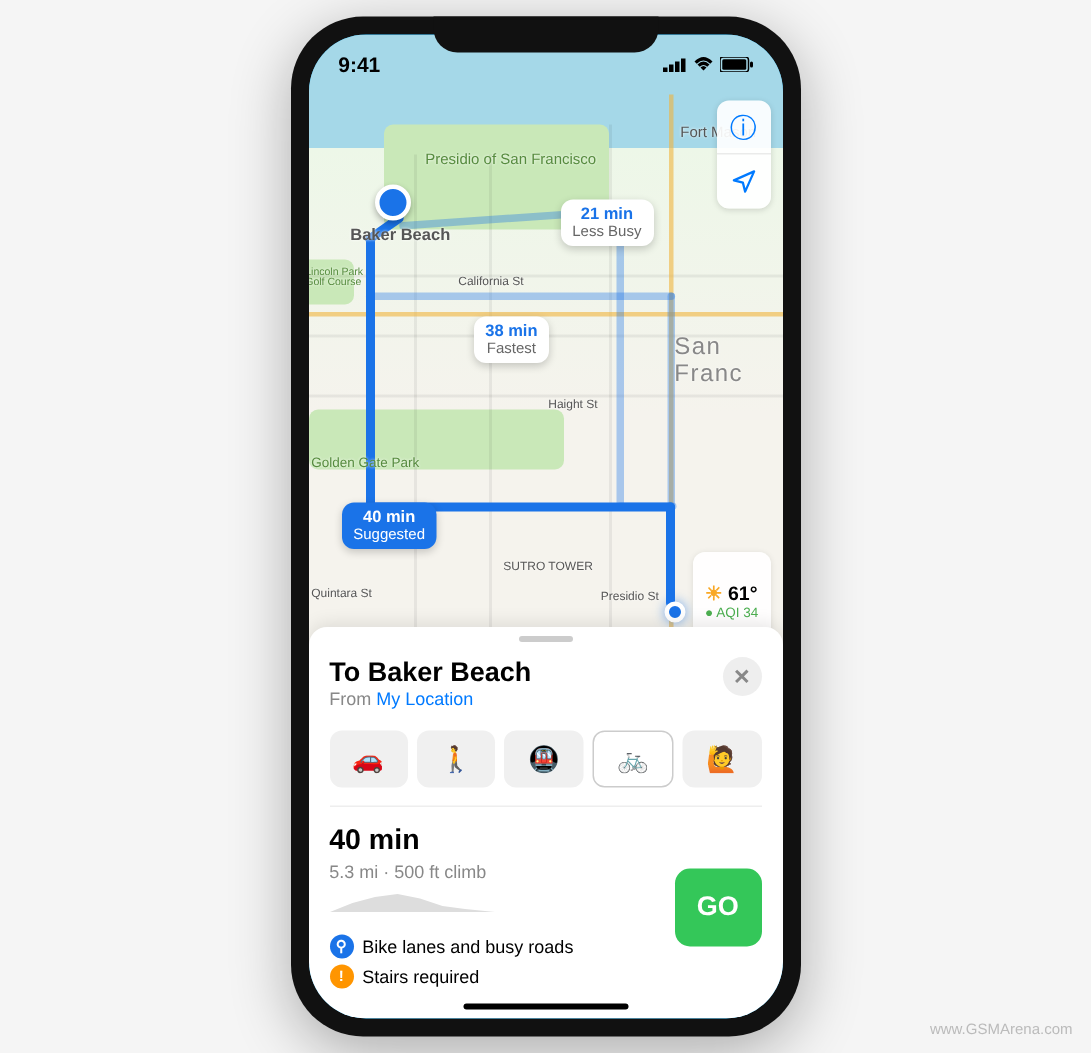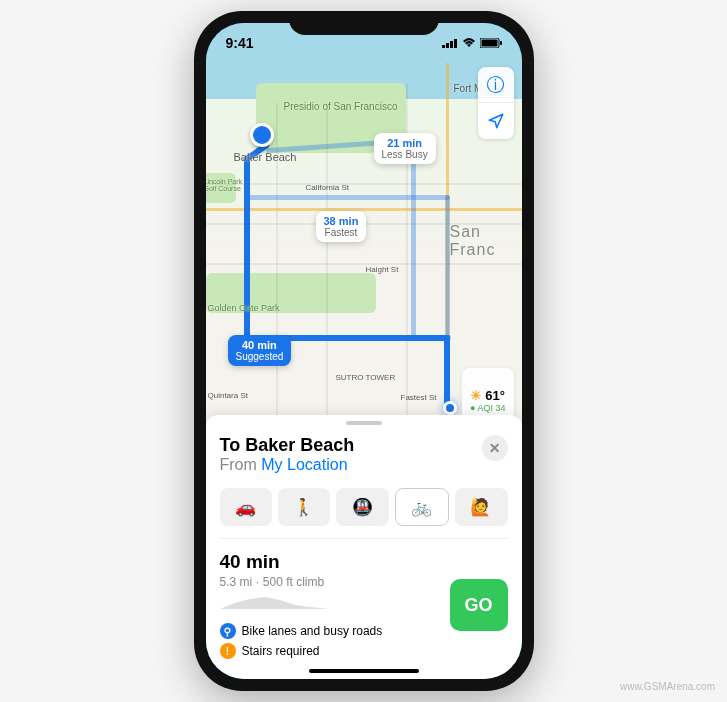--- a/index.html
+++ b/index.html
@@ -140,21 +140,21 @@
   z-index: 15;
   box-shadow: 0 0 8px rgba(26,115,232,0.6);
 }
 .map-label {
   position: absolute;
   font-size: 10px;
   color: #555;
   z-index: 12;
   text-shadow: 0 0 2px #fff;
 }
-.map-label.strong { font-weight: 400; font-size: 11px; }
+.map-label.strong { font-weight: 700; font-size: 11px; }
 .city-label { font-size: 16px; color: #888; font-weight: 400; letter-spacing: 1px; }
 
 .sheet {
   position: absolute;
   bottom: 0;
   left: 0;
   right: 0;
   background: #fff;
   border-radius: 12px 12px 0 0;
   box-shadow: 0 -2px 12px rgba(0,0,0,0.1);
@@ -163,21 +163,21 @@
 }
 .grabber {
   width: 36px;
   height: 4px;
   background: #ccc;
   border-radius: 2px;
   margin: -8px auto 10px;
 }
 .sheet-header { display: flex; justify-content: space-between; align-items: flex-start; }
 .sheet-title { font-size: 18px; font-weight: 700; }
-.sheet-from { font-size: 16px; color: #888; }
+.sheet-from { font-size: 12px; color: #888; }
 .sheet-from .loc { color: #007aff; }
 .close-btn {
   width: 26px; height: 26px;
   background: #eee;
   border-radius: 50%;
   display: flex; align-items: center; justify-content: center;
   color: #888; font-weight: 700; font-size: 14px;
 }
 .mode-row {
   display: flex;
@@ -317,21 +317,21 @@
       <div class="origin-dot" style="left:237px;top:378px"></div>
 
       <div class="map-label strong" style="left:28px;top:128px">Baker Beach</div>
       <div class="map-label" style="left:78px;top:78px;color:#568b3e">Presidio of San Francisco</div>
       <div class="map-label" style="left:248px;top:60px">Fort Mason</div>
       <div class="map-label city-label" style="left:244px;top:200px">San Franc</div>
       <div class="map-label" style="left:2px;top:280px;color:#568b3e;font-size:9px">Golden Gate Park</div>
       <div class="map-label" style="left:130px;top:350px;font-size:8px">SUTRO TOWER</div>
       <div class="map-label" style="left:100px;top:160px;font-size:8px">California St</div>
       <div class="map-label" style="left:160px;top:242px;font-size:8px">Haight St</div>
-      <div class="map-label" style="left:195px;top:370px;font-size:8px">Fastest St</div>
+      <div class="map-label" style="left:195px;top:370px;font-size:8px">Presidio St</div>
       <div class="map-label" style="left:2px;top:368px;font-size:8px">Quintara St</div>
       <div class="map-label" style="left:-2px;top:155px;font-size:7px;color:#568b3e;width:42px">Lincoln Park Golf Course</div>
 
       <div class="route-bubble active" style="left:22px;top:312px">
         <div class="time">40 min</div>
         <div class="sub">Suggested</div>
       </div>
       <div class="route-bubble" style="left:110px;top:188px">
         <div class="time">38 min</div>
         <div class="sub">Fastest</div>

